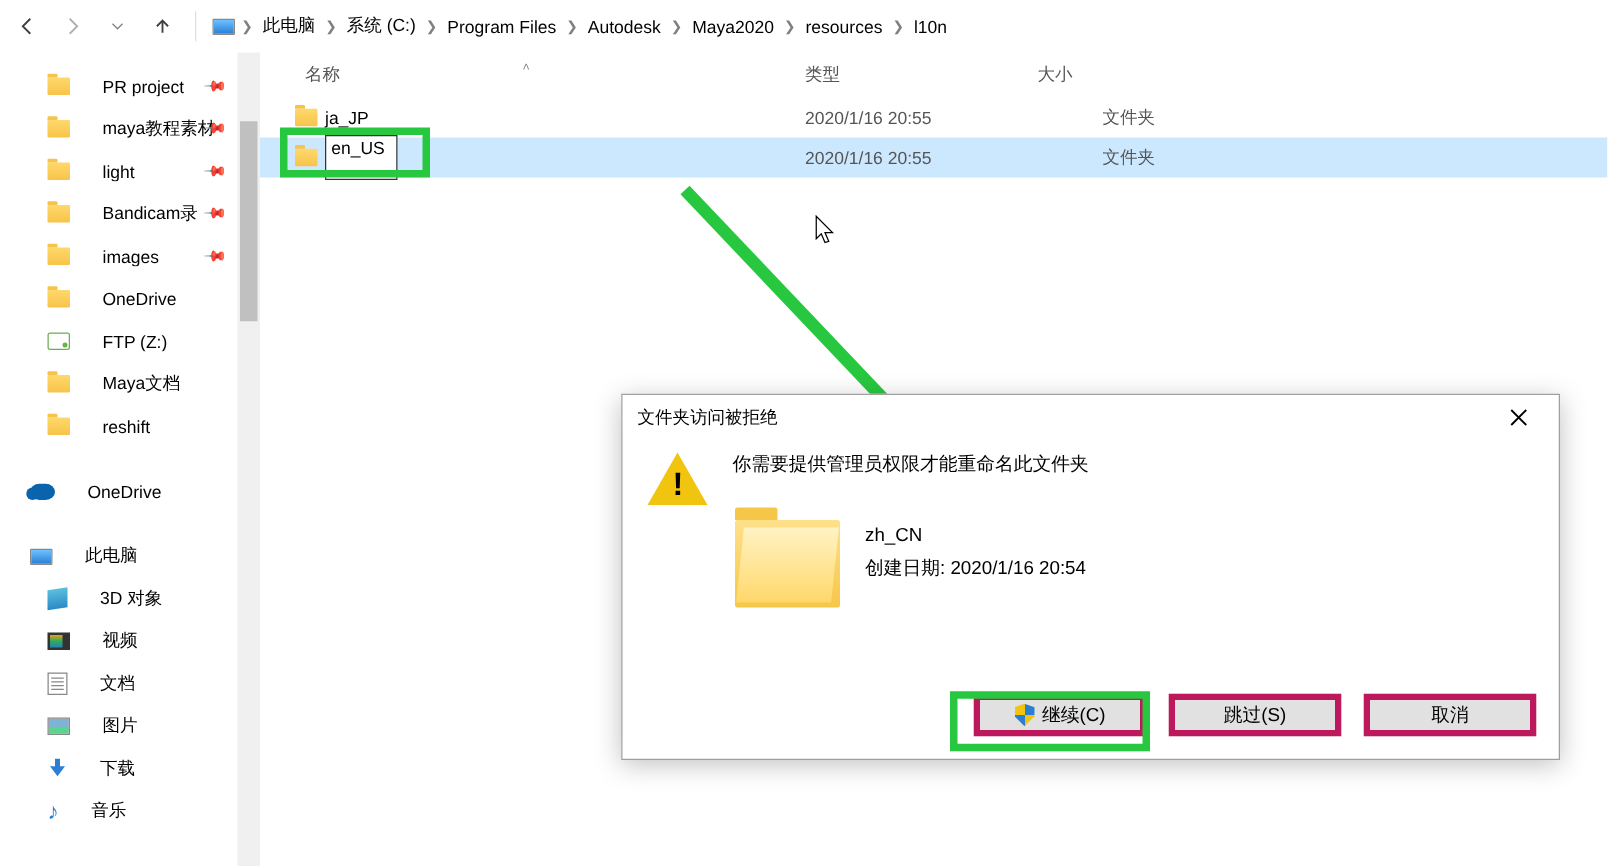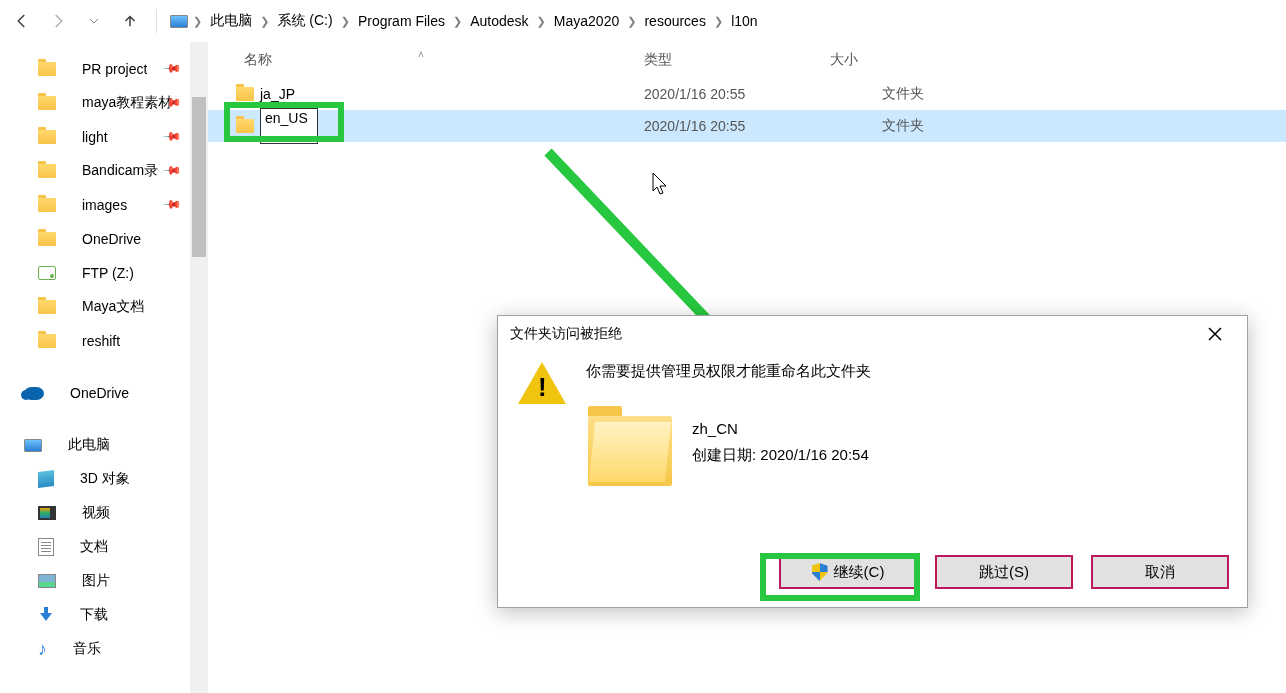--- a/index.html
+++ b/index.html
@@ -72,21 +72,21 @@
 .warn-ico { width:48px; height:44px; position:relative; }
 .warn-tri { width:0;height:0;border-left:24px solid transparent;border-right:24px solid transparent;border-bottom:42px solid #f1c40f;position:absolute; }
 .warn-ex { position:absolute; left:20px; top:10px; font-size:26px; font-weight:900; color:#000; }
 .dlg-msg { font-size:15px; }
 .dlg-folder { display:flex; gap:20px; padding:10px 20px 0 90px; align-items:flex-start; }
 .big-folder { width:84px; height:70px; background:linear-gradient(#ffe08a,#f5c748); border-radius:2px; position:relative; }
 .big-folder::before { content:""; position:absolute; top:-10px; left:0; width:34px; height:10px; background:#f5c748; border-radius:2px 2px 0 0; }
 .big-folder::after { content:""; position:absolute; left:4px; top:6px; width:76px; height:60px; background:linear-gradient(#fff3c4,#ffd86b); transform:skewX(-6deg); }
 .dlg-info { font-size:15px; line-height:1.7; }
 .dlg-btns { position:absolute; right:18px; bottom:18px; display:flex; gap:18px; }
-.dlg-btn { width:138px; height:34px; border:2px solid #be185d; background:#e1e1e1; display:flex; align-items:center; justify-content:center; gap:6px; font-size:15px; }
+.dlg-btn { width:138px; height:34px; border:5px solid #be185d; background:#e1e1e1; display:flex; align-items:center; justify-content:center; gap:6px; font-size:15px; }
 .dlg-btn.primary { background:#e1e1e1; }
 .shield { display:inline-block; width:16px; height:18px; position:relative; }
 .shield::before { content:""; position:absolute; inset:0; background:conic-gradient(#2a7fd4 0 90deg,#f1c40f 90deg 180deg,#2a7fd4 180deg 270deg,#f1c40f 270deg 360deg); clip-path:polygon(50% 0,100% 15%,100% 55%,50% 100%,0 55%,0 15%); }
 .green-btn-frame { position:absolute; border:6px solid #27c840; pointer-events:none; }
 </style>
 </head>
 <body>
 
 <div class="toolbar">
   <div class="nav-btn enabled">

